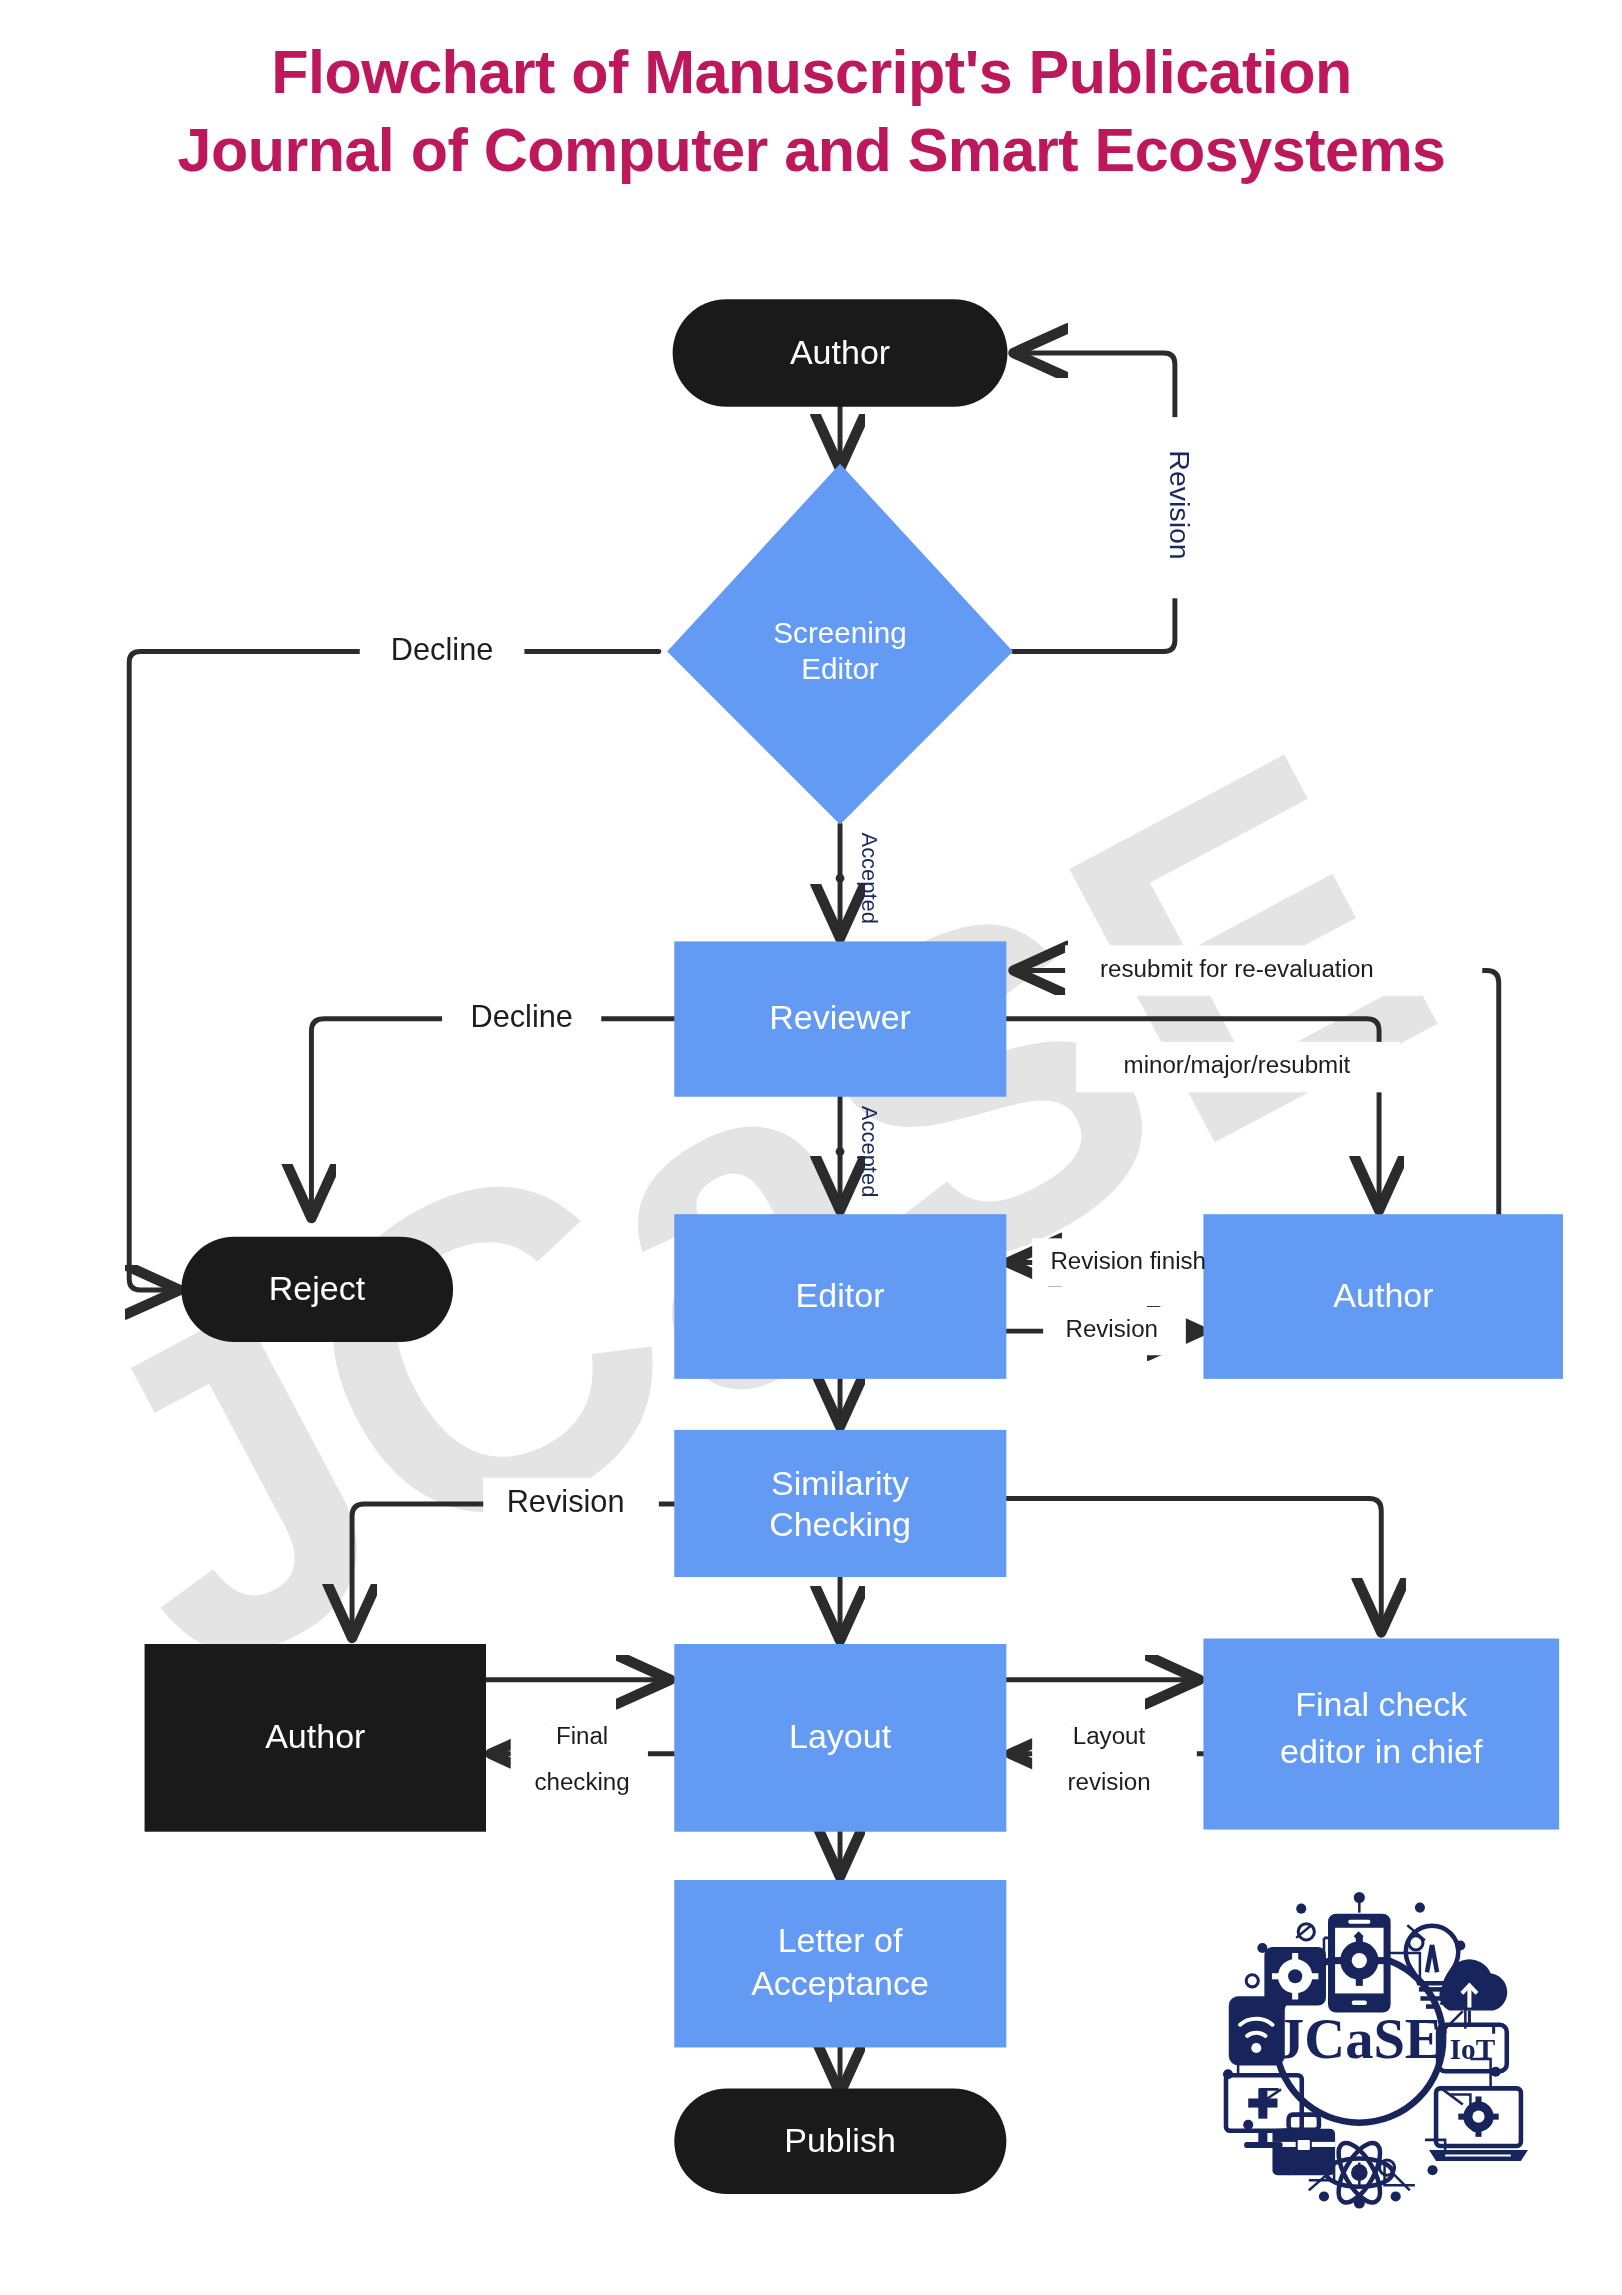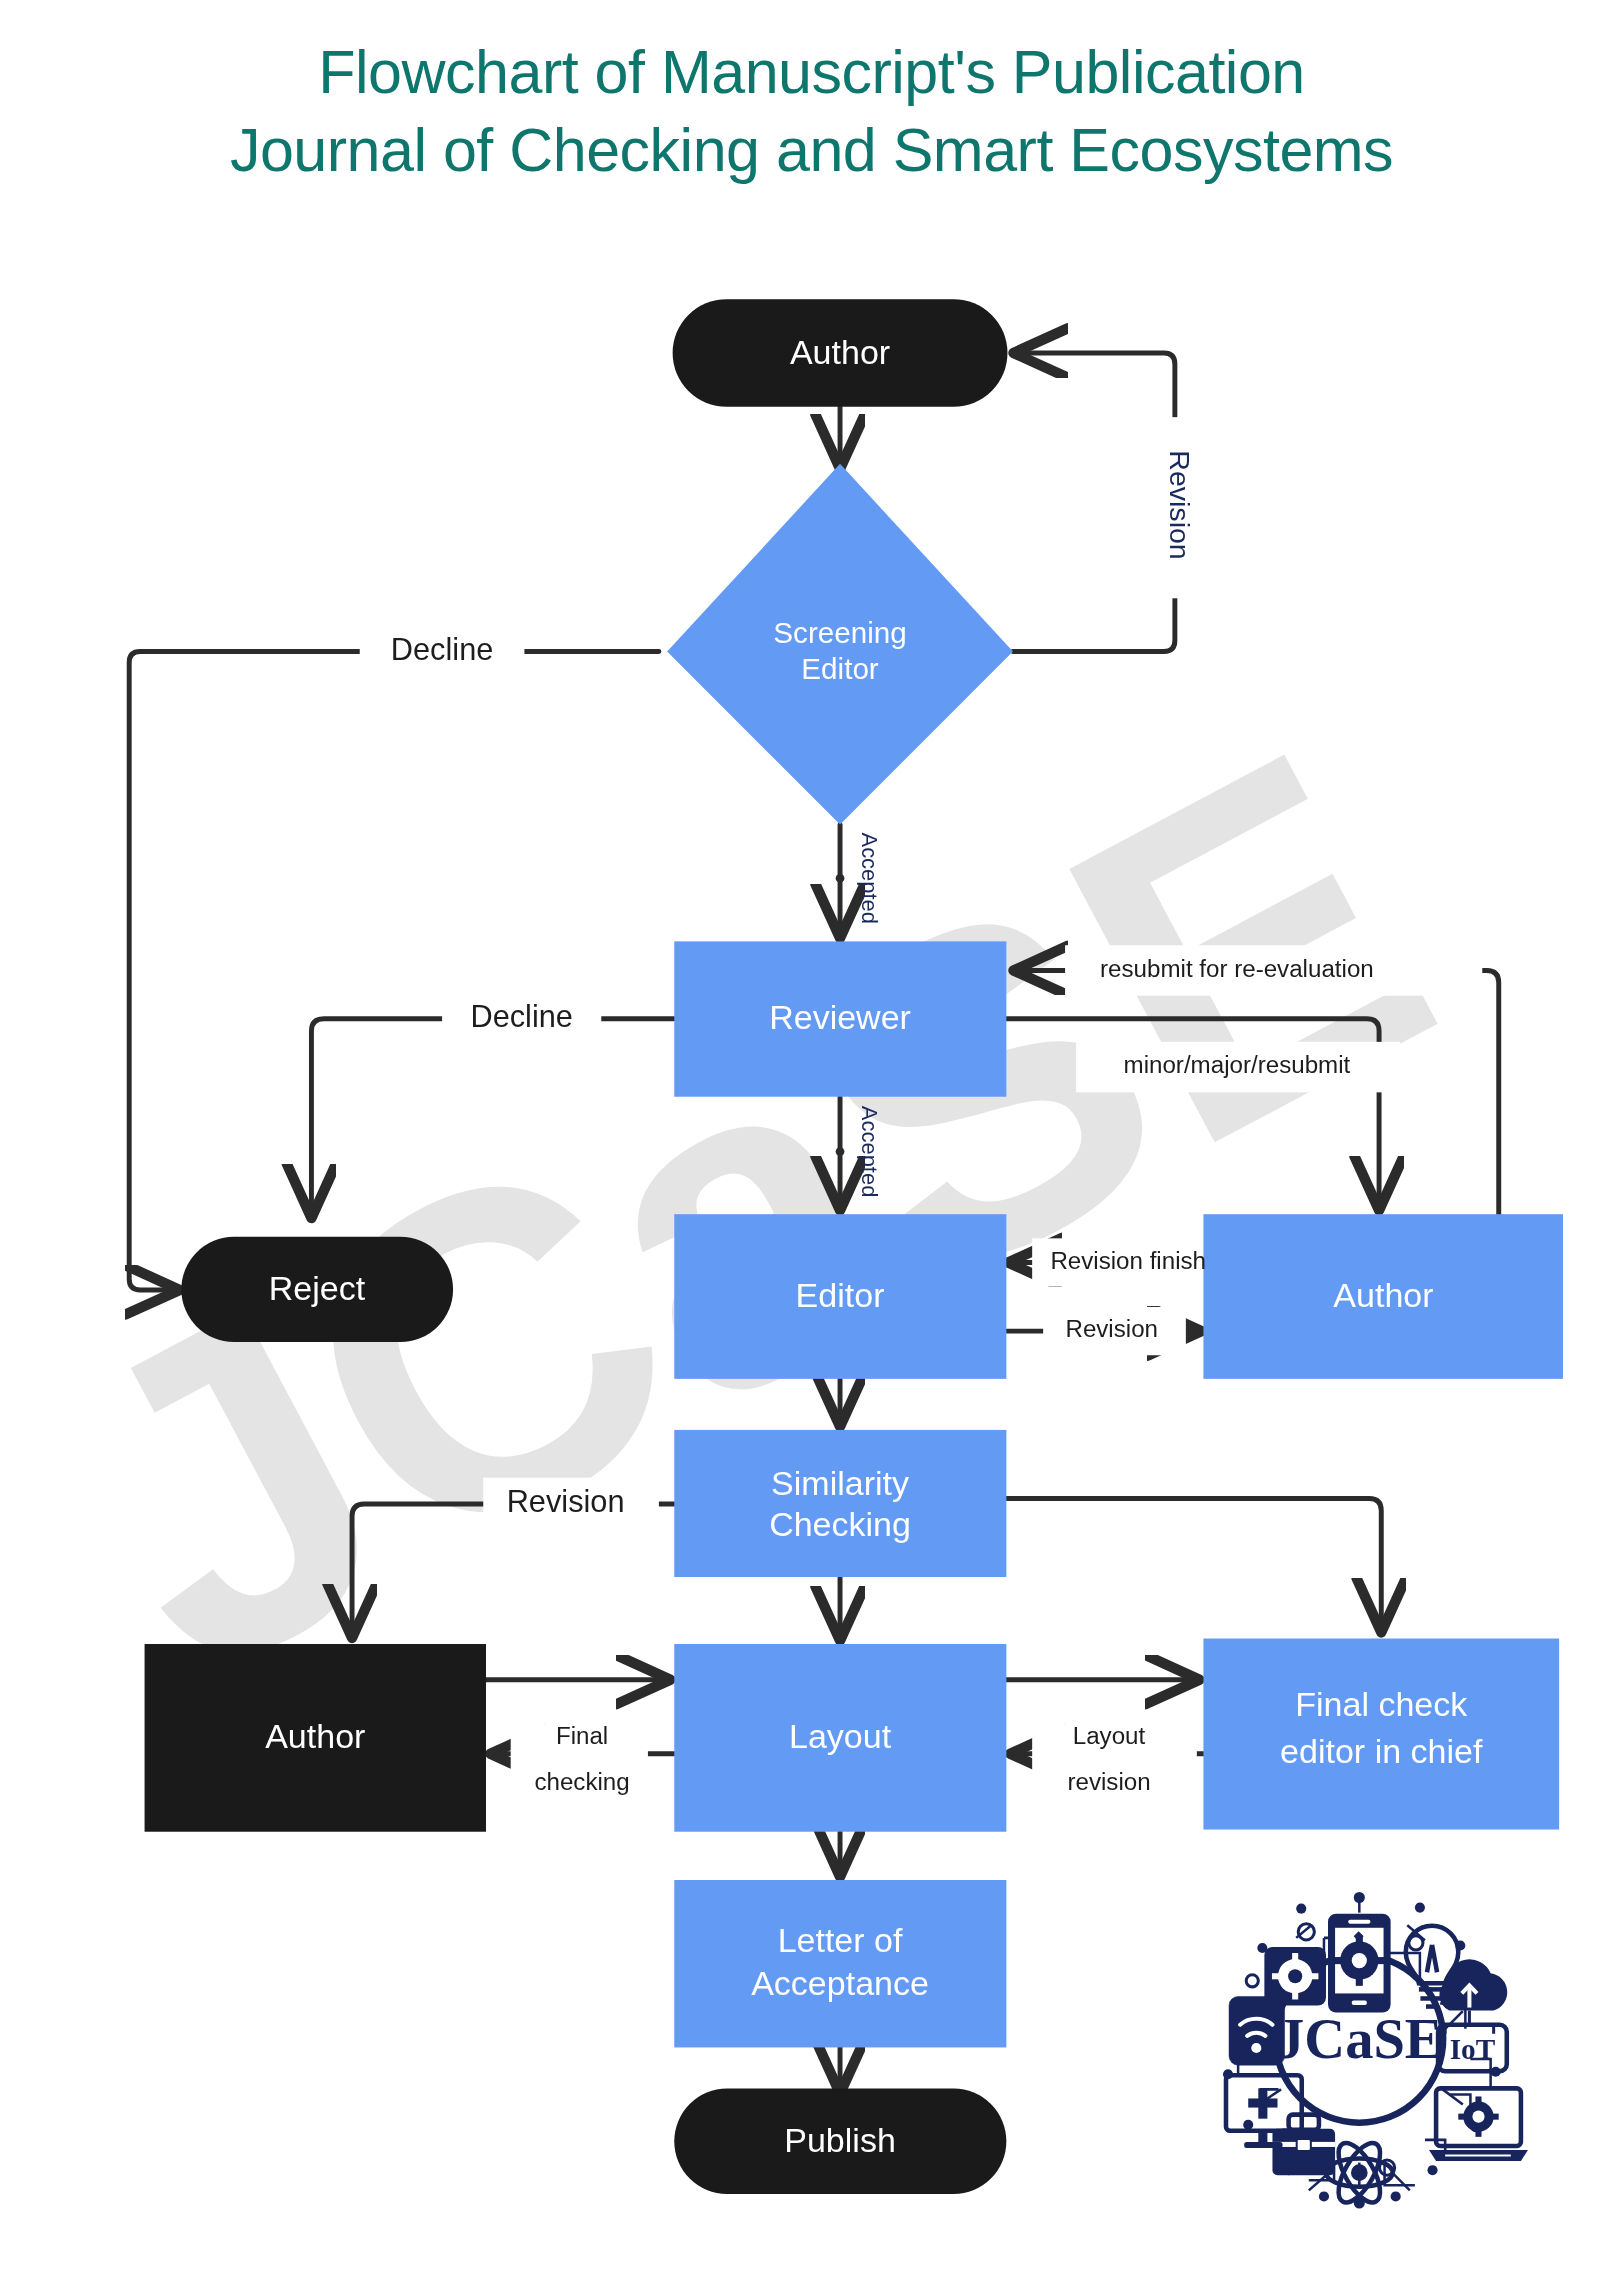--- a/index.html
+++ b/index.html
@@ -1,35 +1,35 @@
 <!DOCTYPE html>
 <html style="font-size:8.8px"><head>
 <meta charset="utf-8">
 <style>
   html,body{margin:0;padding:0;background:#ffffff;}
   body{font-family:"Liberation Sans",sans-serif;}
   #page{position:relative;width:1623px;height:2295px;background:#fff;overflow:hidden;}
   #title-block{position:absolute;left:0;top:33px;width:1623px;text-align:center;}
-  #title-block div{font-weight:normal;font-size:61px;line-height:1.28;color:#0f766e;letter-spacing:-0.5px;}
+  #title-block div{font-weight:bold;font-size:61px;line-height:1.28;color:#be185d;letter-spacing:-0.5px;}
   svg#flow{position:absolute;left:0;top:0;width:1623px;height:2295px;}
   .nodelabel{font-family:"Liberation Sans",sans-serif;fill:#ffffff;font-size:62px;text-anchor:middle;dominant-baseline:middle;}
   .edgelabel{font-family:"Liberation Sans",sans-serif;fill:#1d1d1d;font-size:56px;text-anchor:middle;dominant-baseline:middle;}
   .edgelabel.small{font-size:44px;}
   .vlabel{font-family:"Liberation Sans",sans-serif;fill:#1b2a5e;font-size:40px;text-anchor:middle;dominant-baseline:middle;}
   .vlabel.big{font-size:52px;}
   .wm{font-family:"Liberation Sans",sans-serif;fill:#e4e4e4;font-size:820px;font-weight:bold;}
 </style>
 </head>
 <body>
 
 <div id="page">
 
   <div id="title-block">
     <div>Flowchart of Manuscript's Publication</div>
-    <div>Journal of Checking and Smart Ecosystems</div>
+    <div>Journal of Computer and Smart Ecosystems</div>
   </div>
 
   <svg id="flow" viewBox="0 0 2956 4181">
     <defs>
       <marker id="arw" markerWidth="14" markerHeight="14" refX="10" refY="5" orient="auto">
         <path d="M0,0 L11,5 L0,10" fill="none" stroke="#2b2b2b" stroke-width="2.1" stroke-linecap="round" stroke-linejoin="round"></path>
       </marker>
     </defs>
 
     <g opacity="1">

